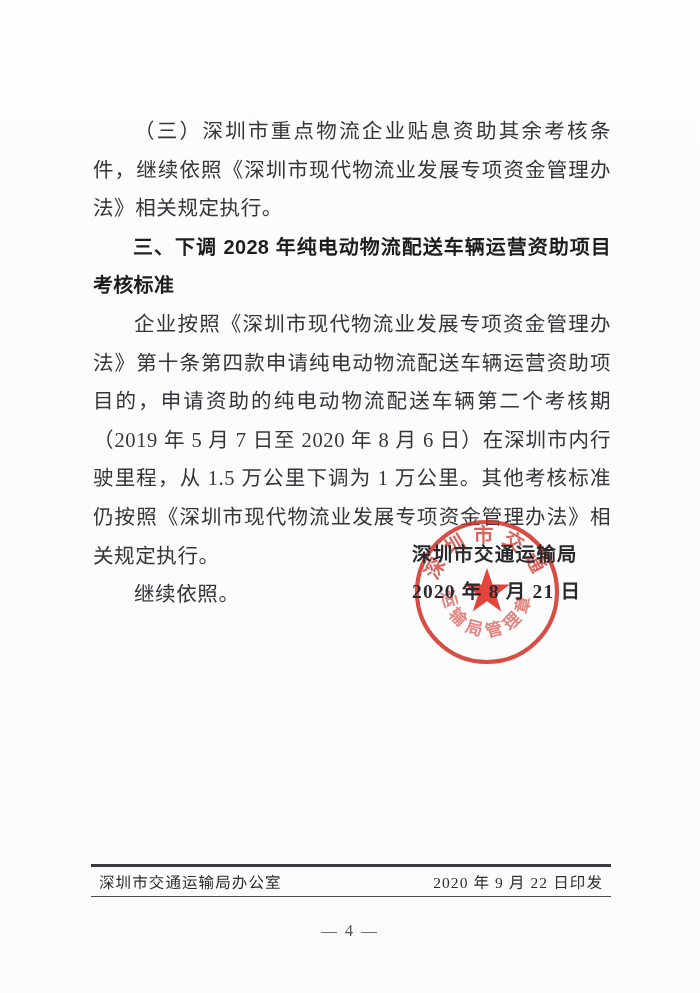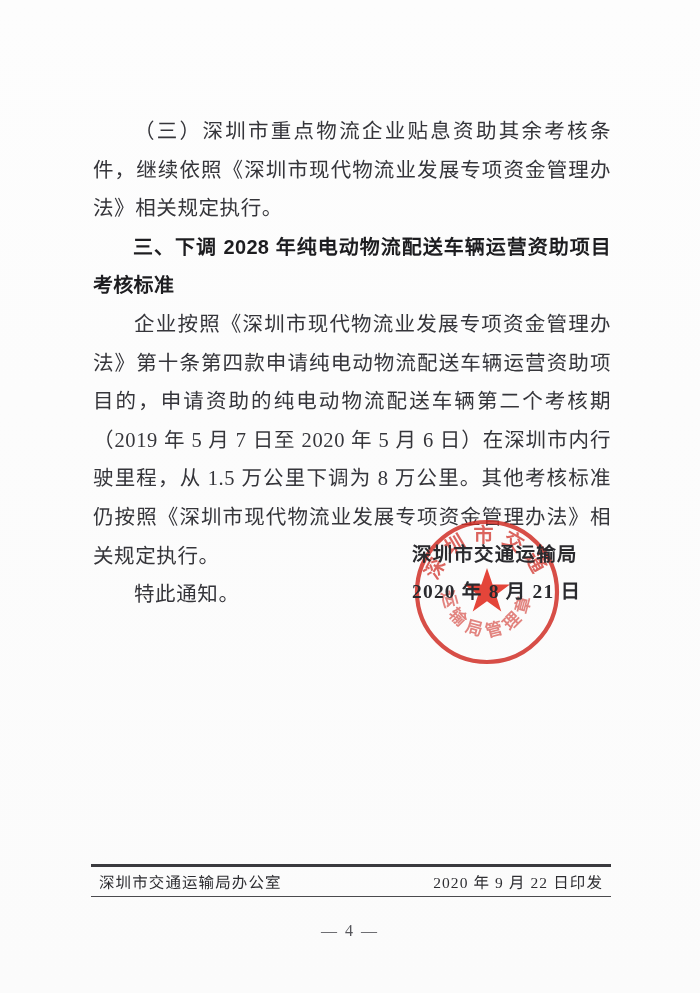--- a/index.html
+++ b/index.html
@@ -141,23 +141,23 @@
 
 <div class="page">
   <div class="scan-tint"></div>
 
   <div class="doc-body">
 
     <p class="para">（三）深圳市重点物流企业贴息资助其余考核条件，继续依照《深圳市现代物流业发展专项资金管理办法》相关规定执行。</p>
 
     <p class="para heading">三、下调 2028 年纯电动物流配送车辆运营资助项目考核标准</p>
 
-    <p class="para">企业按照《深圳市现代物流业发展专项资金管理办法》第十条第四款申请纯电动物流配送车辆运营资助项目的，申请资助的纯电动物流配送车辆第二个考核期（2019 年 5 月 7 日至 2020 年 5 月 6 日）在深圳市内行驶里程，从 1.5 万公里下调为 8 万公里。其他考核标准仍按照《深圳市现代物流业发展专项资金管理办法》相关规定执行。</p>
+    <p class="para">企业按照《深圳市现代物流业发展专项资金管理办法》第十条第四款申请纯电动物流配送车辆运营资助项目的，申请资助的纯电动物流配送车辆第二个考核期（2019 年 5 月 7 日至 2020 年 8 月 6 日）在深圳市内行驶里程，从 1.5 万公里下调为 1 万公里。其他考核标准仍按照《深圳市现代物流业发展专项资金管理办法》相关规定执行。</p>
 
-    <p class="para">特此通知。</p>
+    <p class="para">继续依照。</p>
   </div>
 
   <div class="seal">
     <svg width="148" height="148" viewBox="0 0 148 148" xmlns="http://www.w3.org/2000/svg">
       <defs>
         <path id="sealArcTop" d="M 24,74 A 50,50 0 0 1 124,74" fill="none"></path>
         <path id="sealArcBottom" d="M 30,74 A 44,44 0 0 0 118,74" fill="none"></path>
       </defs>
 
       <circle cx="74" cy="74" r="70" fill="none" stroke="#cf2a22" stroke-width="4.2" opacity="0.9"></circle>

